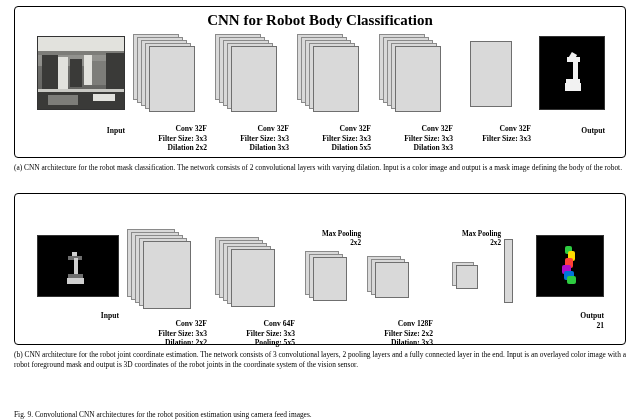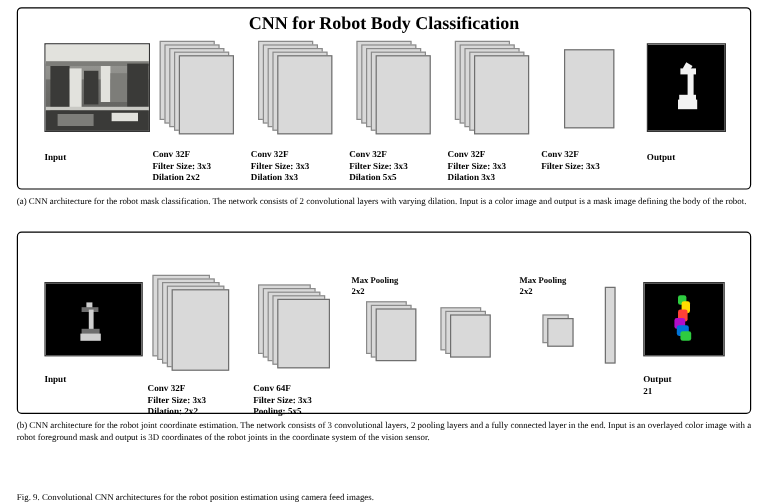--- a/index.html
+++ b/index.html
@@ -45,21 +45,21 @@
   .stage{position:absolute;left:0;top:0;width:100%;height:100%;}
 
   .img-box{
     position:absolute;
     border:1px solid #333;
     box-sizing:border-box;
     overflow:hidden;
   }
   .lbl{
     position:absolute;
-    text-align:left;
+    text-align:right;
     font-size:7.6px;
     font-weight:bold;
     line-height:1.28;
     font-family:"Liberation Serif", serif;
     white-space:pre-line;
   }
   .lbl.small{font-size:7.2px;}
 
   
   .stack{position:absolute;}
@@ -241,20 +241,23 @@
       <div class="sheet" style="left:0px;top:0px;width:34px;height:44px;"></div>
       <div class="sheet" style="left:4px;top:3px;width:34px;height:44px;"></div>
       <div class="sheet front" style="left:8px;top:6px;width:34px;height:44px;"></div>
     </div>
 
     <div class="stack" style="left:352px;top:62px;width:52px;height:52px;">
       <div class="sheet" style="left:0px;top:0px;width:34px;height:36px;"></div>
       <div class="sheet" style="left:4px;top:3px;width:34px;height:36px;"></div>
       <div class="sheet front" style="left:8px;top:6px;width:34px;height:36px;"></div>
     </div>
+    <div class="lbl" style="left:334px;top:125px;width:84px;">Conv 128F
+Filter Size: 2x2
+Dilation: 3x3</div>
 
     <div class="lbl small" style="left:418px;top:36px;width:68px;">Max Pooling
 2x2</div>
     <div class="stack" style="left:437px;top:68px;width:34px;height:40px;">
       <div class="sheet" style="left:0px;top:0px;width:22px;height:24px;"></div>
       <div class="sheet front" style="left:4px;top:3px;width:22px;height:24px;"></div>
     </div>
 
     <div class="fc-bar" style="left:489px;top:45px;width:9px;height:64px;"></div>
 

